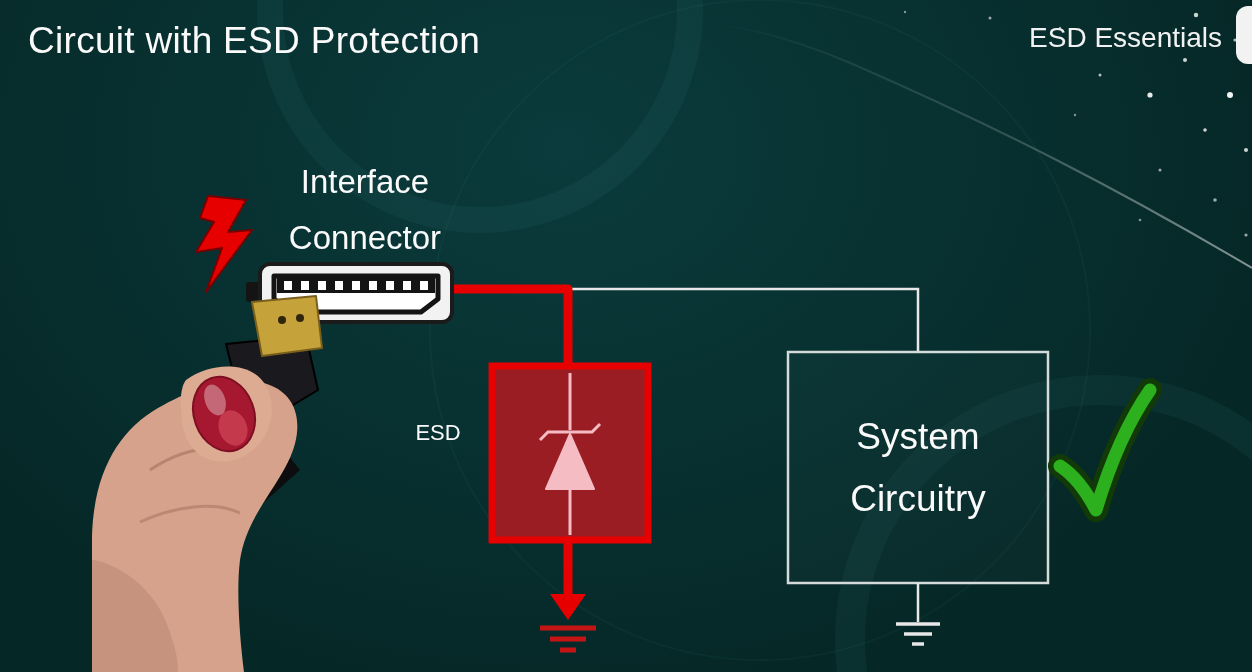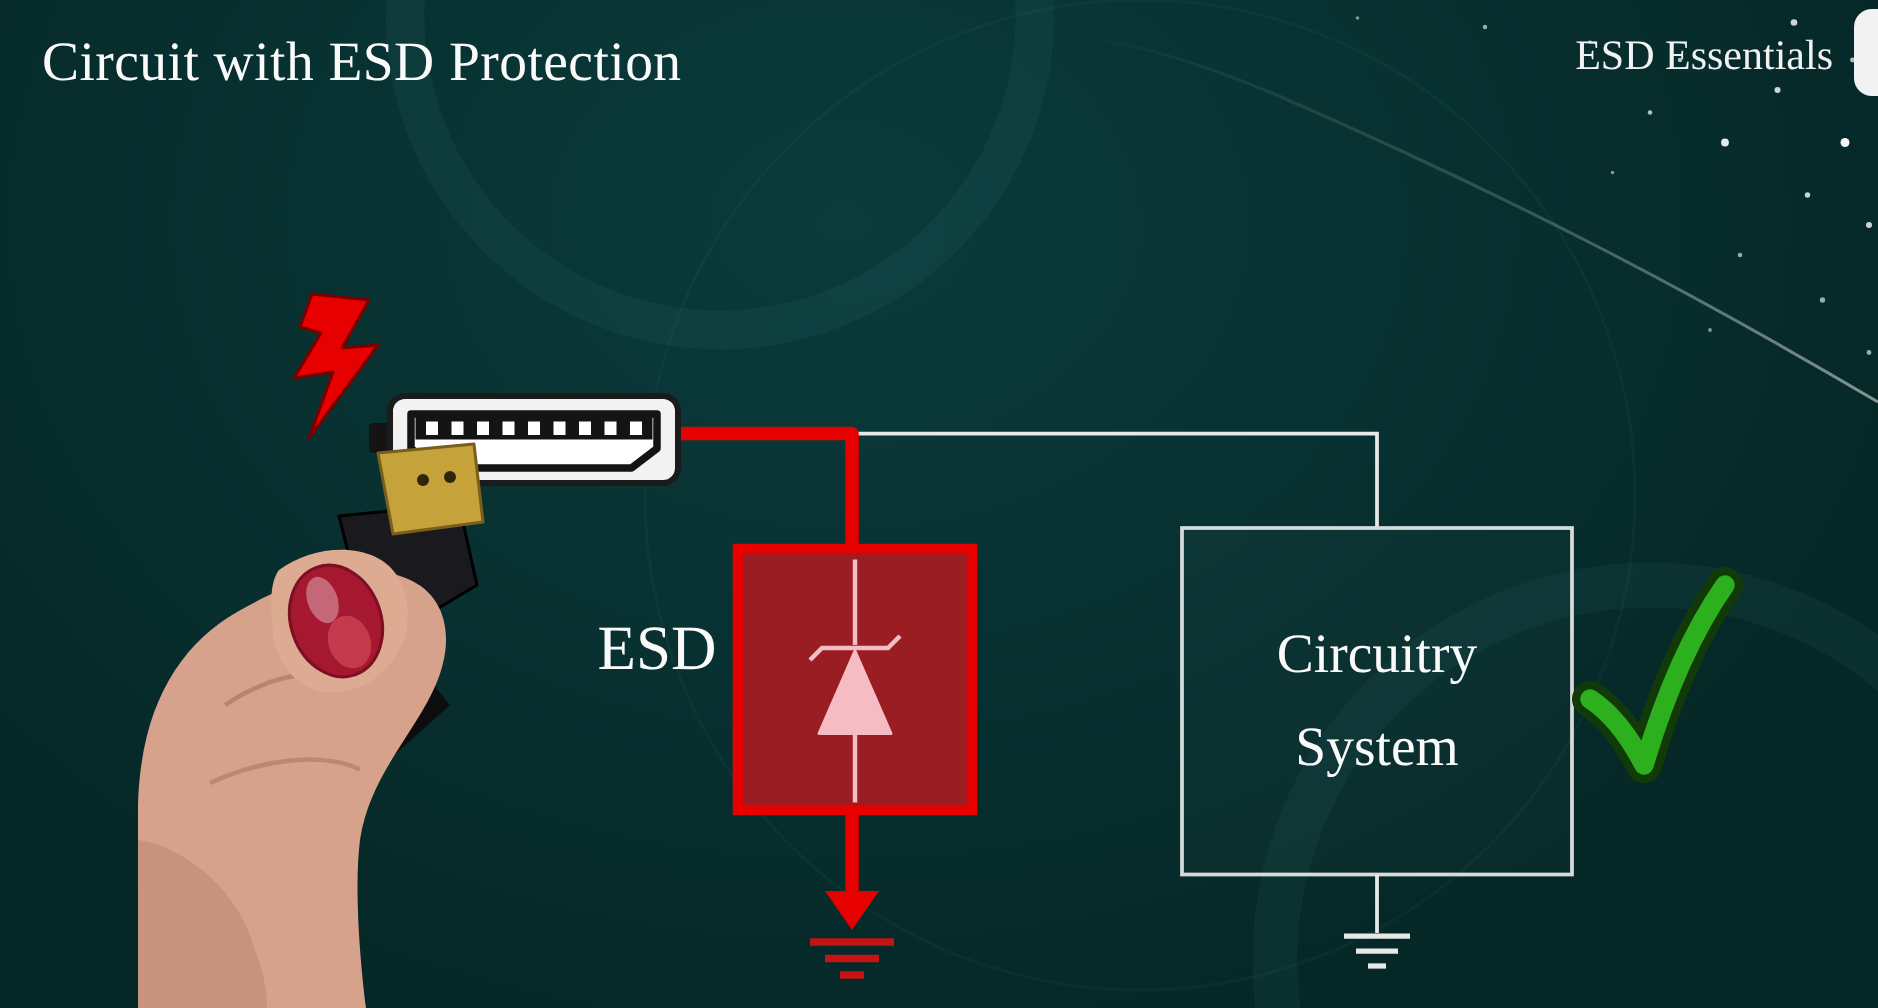--- a/index.html
+++ b/index.html
@@ -3,41 +3,41 @@
 <meta charset="utf-8">
 <style>
   html,body { margin:0; padding:0; background:#000; }
   .stage {
     position:relative;
     width:1252px; height:672px;
     overflow:hidden;
     background: radial-gradient(ellipse at 45% 22%,
                 var(--background-mid, #0b3b3c) 0%,
                 var(--background-dark, #052726) 78%);
-    font-family:Liberation Serif, serif;
+    font-family:Liberation Sans, sans-serif;
     color: var(--text-white, #ffffff);
   }
   svg.layer { position:absolute; left:0; top:0; width:1252px; height:672px; }
 
   .title {
     position:absolute; left:28px; top:20px;
     font-size:37px; letter-spacing:0.3px; color:#fafafa;
   }
   .brand {
     position:absolute; right:30px; top:22px;
     font-size:28px; color:#f2f2f2;
   }
   .logo-partial {
     position:absolute; right:-12px; top:6px;
     width:28px; height:58px;
     background:#f2f2f2; border-radius:12px;
   }
   .lbl { position:absolute; text-align:center; color:#fafafa; }
   .connector-label { left:240px; top:154px; width:250px; font-size:33px; line-height:56px; }
-  .diode-label    { left:360px; top:404px; width:156px; font-size:42px; line-height:58px; }
+  .diode-label    { left:360px; top:404px; width:156px; font-size:22px; line-height:58px; }
   .system-label   {
     left:788px; top:352px; width:260px; height:231px;
     display:flex; flex-direction:column; justify-content:center; align-items:center;
     font-size:37px; line-height:62px;
   }
 
   
   .wire-red   { stroke: var(--accent-red, #e60000); fill:none; }
   .wire-white { stroke: var(--wire-white, #e8e8e8); fill:none; }
   .red-fill   { fill: var(--accent-red, #e60000); }
@@ -163,24 +163,26 @@
       <path class="check-outline" d="M1060,466 Q1080,479 1096,510 Q1118,436 1150,390" stroke-width="24" stroke-linecap="round" stroke-linejoin="round"></path>
       <path class="check-green" d="M1060,466 Q1080,479 1096,510 Q1118,436 1150,390" stroke-width="13" stroke-linecap="round" stroke-linejoin="round"></path>
     </g>
   </svg>
 
   <div class="title">Circuit with ESD Protection</div>
   <div class="brand">ESD Essentials</div>
   <div class="logo-partial"></div>
 
   <div class="lbl connector-label">
+    <div>Interface</div>
+    <div>Connector</div>
   </div>
 
   <div class="lbl diode-label">
     <div>ESD</div>
   </div>
 
   <div class="lbl system-label">
+    <div>System</div>
     <div>Circuitry</div>
-    <div>System</div>
   </div>
 
 </div>
 
 </body></html>

